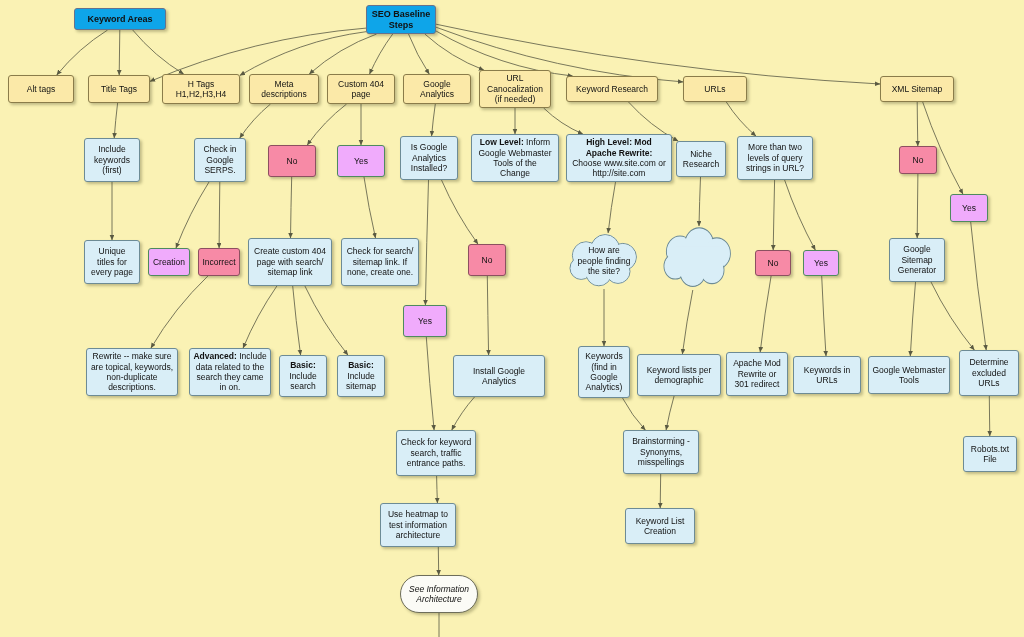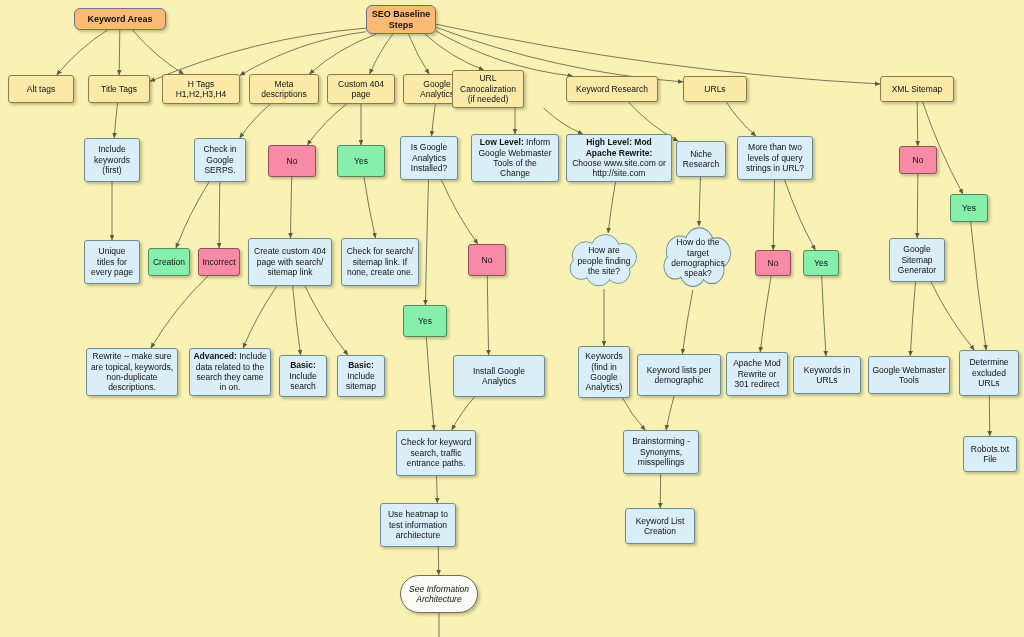--- a/index.html
+++ b/index.html
@@ -32,25 +32,25 @@
     border: 1px solid #6d6d5a;
     border-radius: 3px;
     box-shadow: 2px 2px 3px rgba(80,80,40,0.33);
     font-size: 8.5px;
     line-height: 1.22;
     color: #111;
     padding: 2px 3px;
     z-index: 5;
   }
   .node span { display: block; width: 100%; }
-  .n-blue   { background: #fdba74; border-color: #66728c; font-weight: bold; font-size: 9px; border-radius: 6px; }
+  .n-blue   { background: #0ea5e9; border-color: #66728c; font-weight: bold; font-size: 9px; }
   .n-yellow { background: #fbe9a8; border-color: #8a7c4a; }
   .n-cyan   { background: #d9eef7; border-color: #6d8b95; }
   .n-pink   { background: #f78aa6; border-color: #8c5060; }
-  .n-green  { background: #86efac; border-color: #4e8a5e; }
+  .n-green  { background: #f0abfc; border-color: #4e8a5e; }
   .n-white  { background: #fbfbf6; border-color: #6d6d5a; font-style: italic; border-radius: 19px; }
   .cloud {
     position: absolute;
     box-sizing: border-box;
     display: flex;
     align-items: center;
     justify-content: center;
     text-align: center;
     font-size: 8.5px;
     line-height: 1.22;
@@ -156,21 +156,21 @@
       </div>
       <div class="node n-yellow" style="left: 249px; top: 74px; width: 70px; height: 30px;">
         <span>Meta<br>descriptions</span>
       </div>
       <div class="node n-yellow" style="left: 327px; top: 74px; width: 68px; height: 30px;">
         <span>Custom 404<br>page</span>
       </div>
       <div class="node n-yellow" style="left: 403px; top: 74px; width: 68px; height: 30px;">
         <span>Google<br>Analytics</span>
       </div>
-      <div class="node n-yellow" style="left: 452px; top: 70px; width: 72px; height: 38px;">
+      <div class="node n-yellow" style="left: 479px; top: 70px; width: 72px; height: 38px;">
         <span>URL<br>Canocalization<br>(if needed)</span>
       </div>
       <div class="node n-yellow" style="left: 566px; top: 76px; width: 92px; height: 26px;">
         <span>Keyword Research</span>
       </div>
       <div class="node n-yellow" style="left: 683px; top: 76px; width: 64px; height: 26px;">
         <span>URLs</span>
       </div>
       <div class="node n-yellow" style="left: 880px; top: 76px; width: 74px; height: 26px;">
         <span>XML Sitemap</span>
@@ -263,21 +263,20 @@
               <circle cx="66" cy="46" r="15" fill="#d9eef7" stroke="#6d8b95" stroke-width="1.2"></circle>
               <circle cx="26" cy="26" r="16" fill="#d9eef7"></circle>
               <circle cx="50" cy="18" r="17" fill="#d9eef7"></circle>
               <circle cx="72" cy="28" r="16" fill="#d9eef7"></circle>
               <circle cx="20" cy="42" r="13" fill="#d9eef7"></circle>
               <circle cx="42" cy="48" r="15" fill="#d9eef7"></circle>
               <circle cx="66" cy="46" r="14" fill="#d9eef7"></circle>
               <rect x="20" y="20" width="56" height="30" fill="#d9eef7"></rect>
             </g>
           </svg></div>
-        <div class="cloud-txt">How do the<br>target<br>demographics<br>speak?</div>
       </div>
       <div class="node n-pink" style="left: 755px; top: 250px; width: 36px; height: 26px;">
         <span>No</span>
       </div>
       <div class="node n-green" style="left: 803px; top: 250px; width: 36px; height: 26px;">
         <span>Yes</span>
       </div>
       <div class="node n-cyan" style="left: 86px; top: 348px; width: 92px; height: 48px;">
         <span>Rewrite -- make sure<br>are topical, keywords,<br>non-duplicate<br>descriptions.</span>
       </div>

